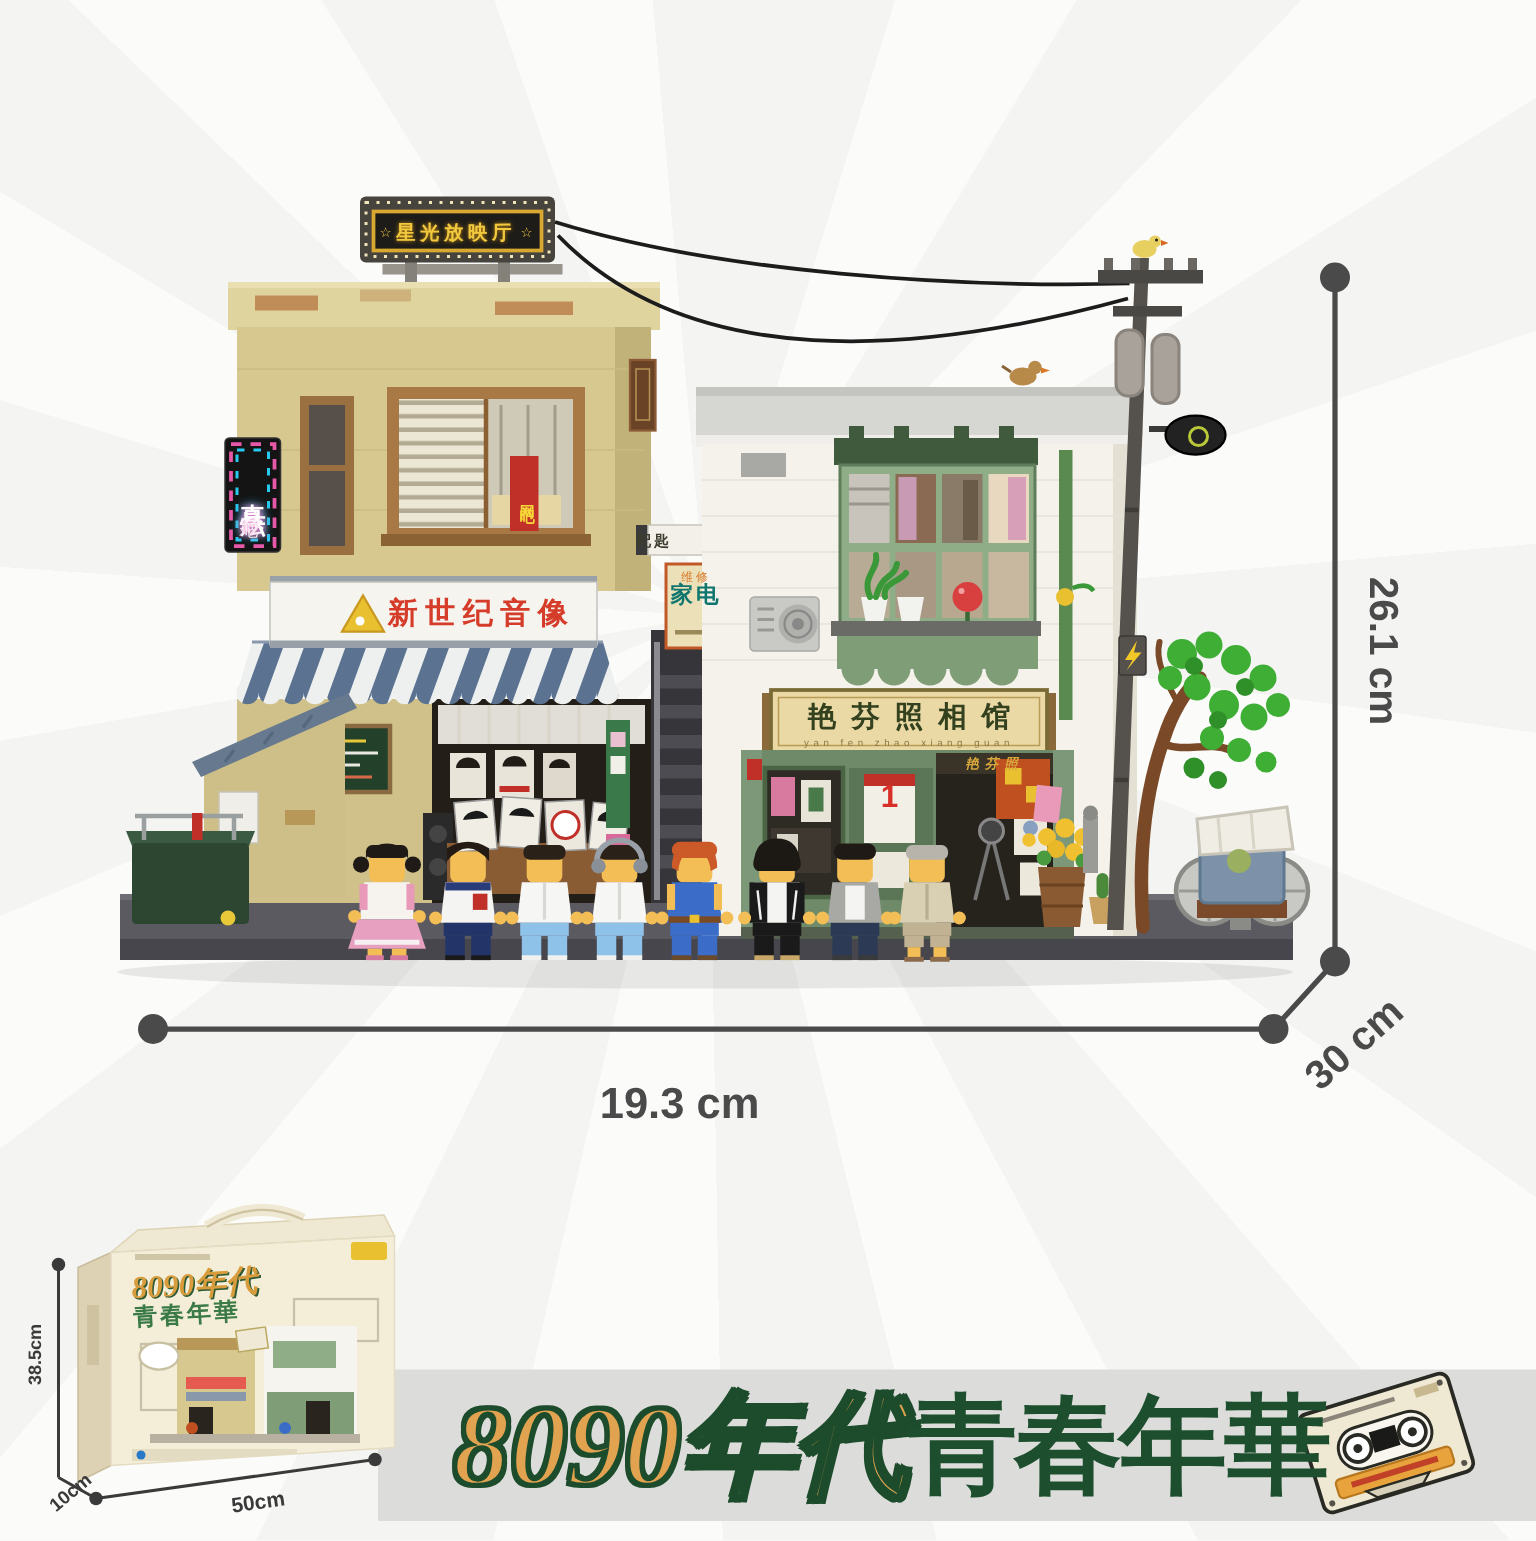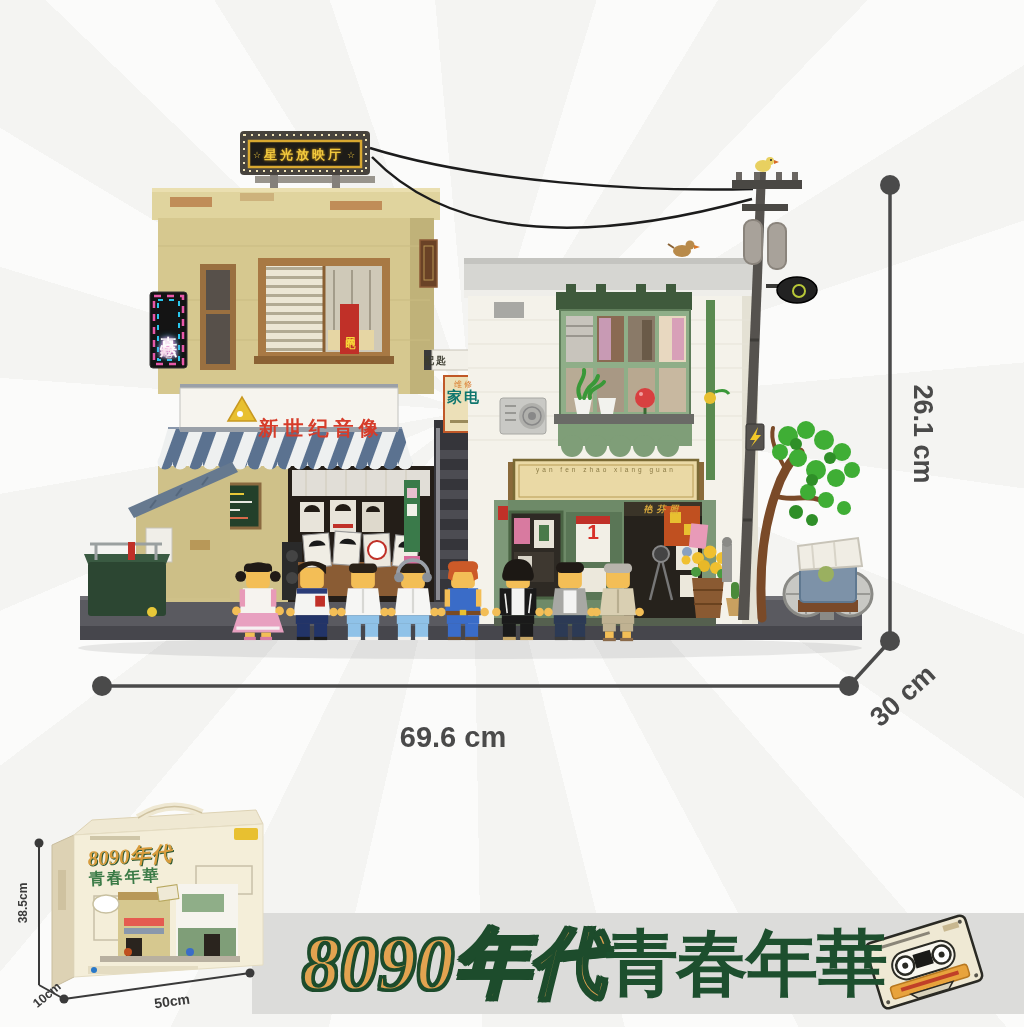--- a/index.html
+++ b/index.html
@@ -12,21 +12,21 @@
   .ovl{position:absolute;pointer-events:none;}
   
   .marquee-text{left:247px;top:143px;width:114px;height:24px;display:flex;align-items:center;justify-content:center;gap:3px;color:#f2c93e;}
   .marquee-text .mtxt{font-size:13px;font-weight:700;letter-spacing:3px;text-shadow:0 0 3px #c89018;}
   .marquee-text .mstar{font-size:9px;}
   .neon-text{left:152px;top:297px;width:33px;height:58px;display:flex;align-items:center;justify-content:center;
     writing-mode:vertical-rl;color:#fdfdfd;font-size:17px;font-weight:700;letter-spacing:4px;
     text-shadow:0 0 4px #ff7ac8,0 0 7px #29c8ee;}
   .neon-sub{left:161px;top:346px;width:18px;color:#f2f2f2;font-size:11px;text-shadow:0 0 3px #ff7ac8;}
   .av-sign-text{left:250px;top:394px;width:142px;height:28px;display:flex;align-items:center;justify-content:center;
-    color:#d63c2a;font-size:20px;font-weight:700;letter-spacing:5px;margin-top:20px;}
+    color:#d63c2a;font-size:20px;font-weight:700;letter-spacing:5px;}
   .key-sign-text{left:416px;top:353px;width:40px;height:15px;display:flex;align-items:center;justify-content:center;
     color:#3c3c30;font-size:10px;font-weight:700;letter-spacing:2px;}
   .appliance-text{left:447px;top:381px;width:34px;text-align:center;line-height:1.05;}
   .appliance-text .small{font-size:8px;color:#d87828;letter-spacing:2px;font-family:Liberation Serif, serif;}
   .appliance-text .big{font-size:15px;font-weight:700;color:#0f766e;letter-spacing:2px;}
   .wangba-text{left:342px;top:308px;width:16px;height:46px;display:flex;align-items:center;justify-content:center;
     writing-mode:vertical-rl;color:#f8d838;font-size:10px;font-weight:700;letter-spacing:2px;}
   .photo-sign-text{left:520px;top:465px;width:172px;text-align:center;color:#33411f;}
   .photo-sign-text .main{font-size:19px;font-weight:700;letter-spacing:10px;text-indent:10px;}
   .photo-sign-text .pinyin{font-size:6.5px;letter-spacing:3px;color:#8a7a45;margin-top:1px;}
@@ -688,27 +688,28 @@
   <div class="ovl neon-text">真炫</div>
   <div class="ovl neon-sub">吧</div>
   <div class="ovl av-sign-text">新世纪音像</div>
   <div class="ovl key-sign-text">配匙</div>
   <div class="ovl appliance-text">
     <div class="small">维修</div>
     <div class="big">家电</div>
   </div>
   <div class="ovl wangba-text">网吧</div>
   <div class="ovl photo-sign-text">
+    <div class="main">艳芬照相馆</div>
     <div class="pinyin">yan fen zhao xiang guan</div>
   </div>
   <div class="ovl transom-text">艳芬照</div>
   <div class="ovl calendar-one">1</div>
 
   <div class="ovl dim dim-h">26.1 cm</div>
-  <div class="ovl dim dim-w">69.6 cm</div>
+  <div class="ovl dim dim-w">19.3 cm</div>
   <div class="ovl dim dim-d">30 cm</div>
 
   <div class="ovl boxdim box-h">38.5cm</div>
   <div class="ovl boxdim box-d">10cm</div>
   <div class="ovl boxdim box-w">50cm</div>
   <div class="ovl box-title">
     <div class="g1">8090年代</div>
     <div class="g2">青春年華</div>
   </div>
 

